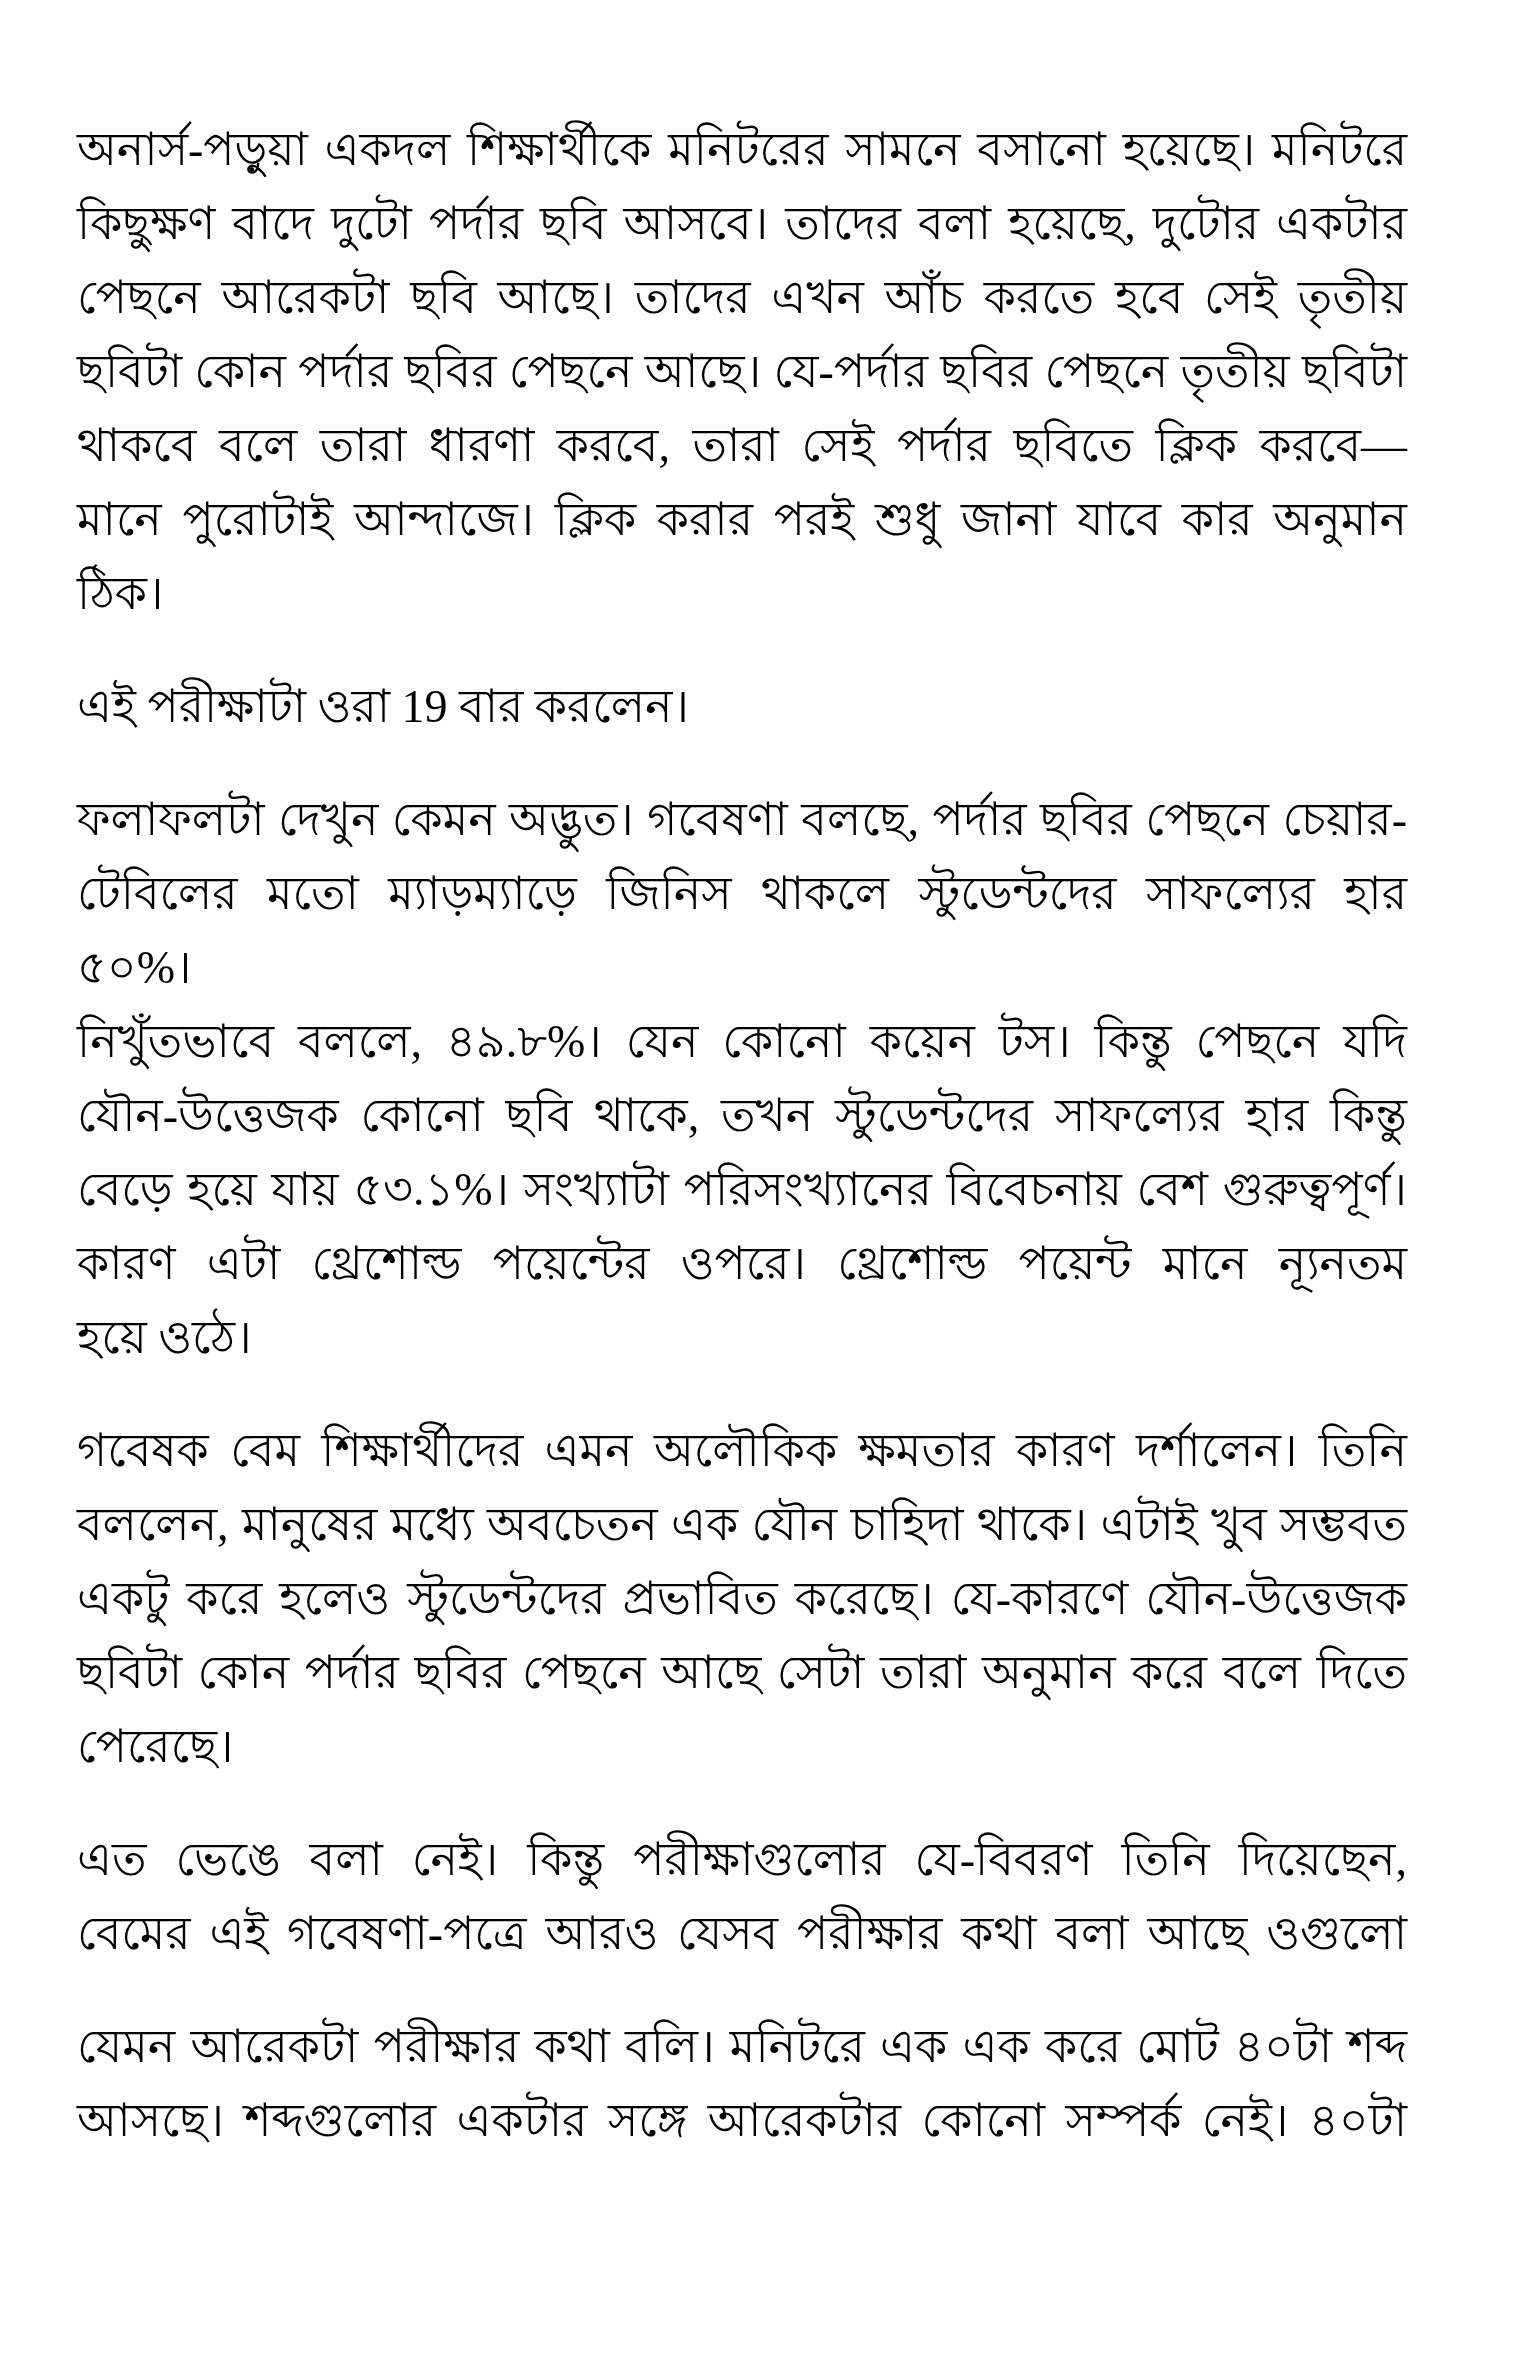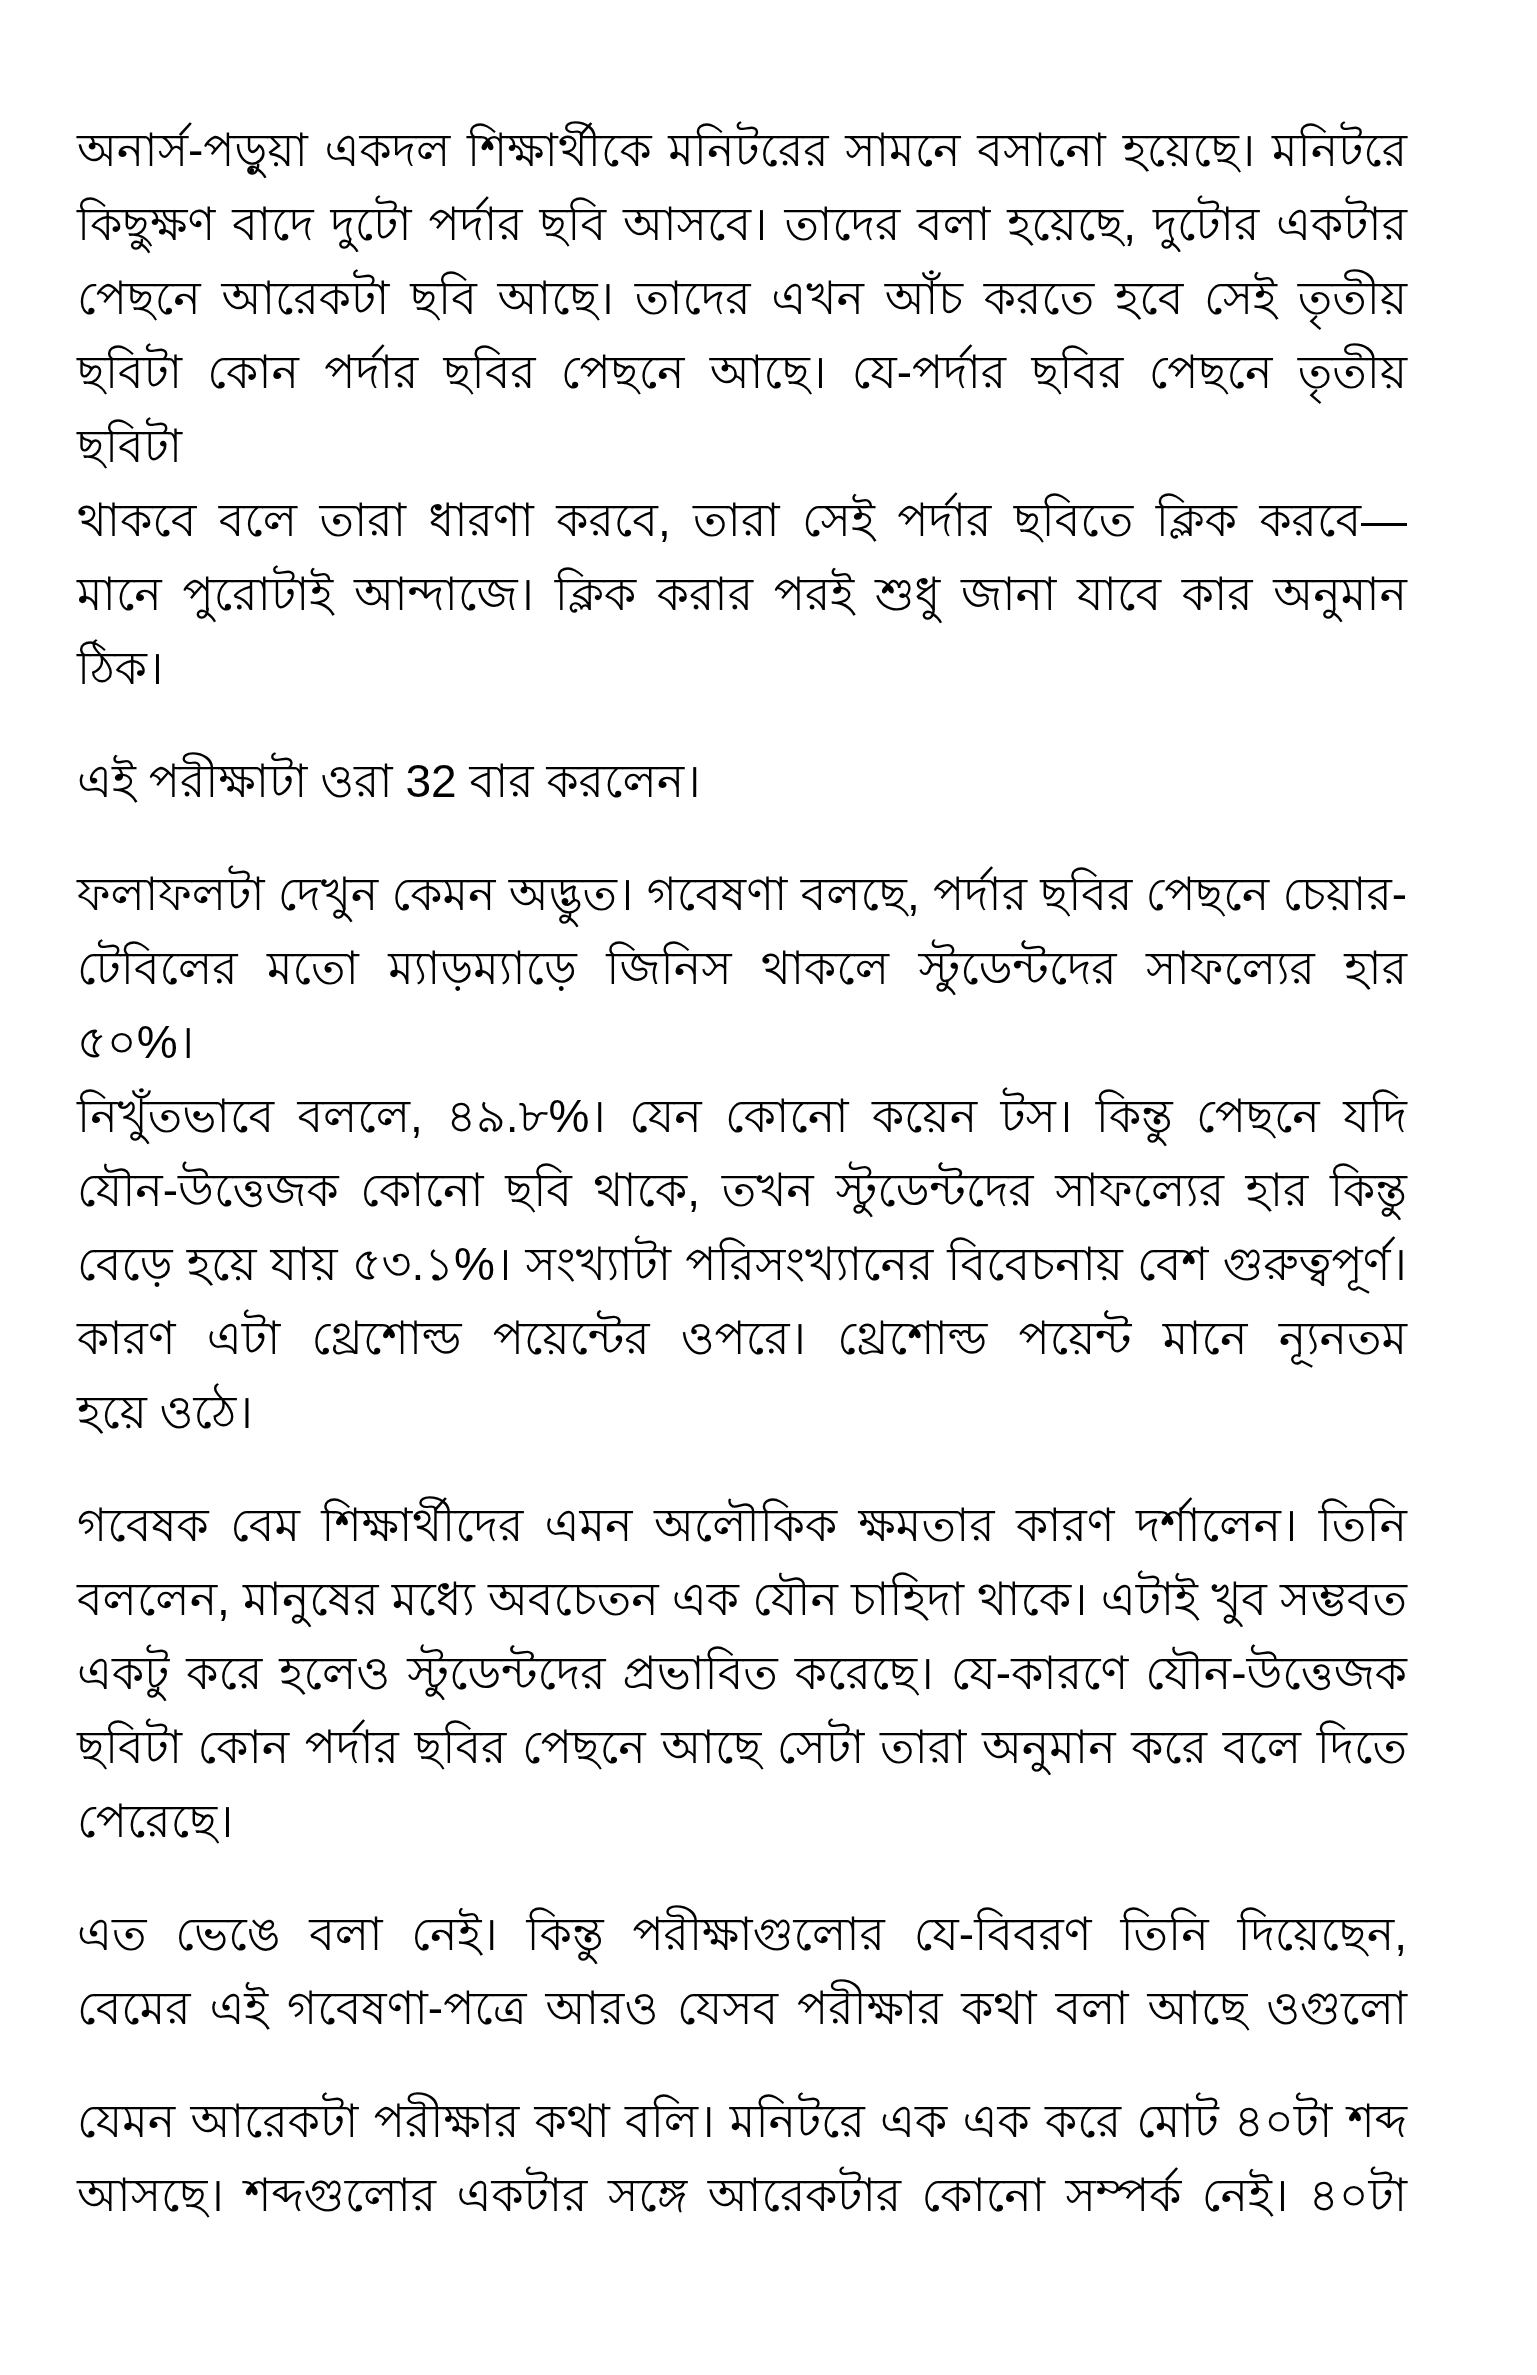--- a/index.html
+++ b/index.html
@@ -13,21 +13,21 @@
     width: 1537px;
     height: 2376px;
     background: #ffffff;
     padding: 113px 130px 0 77px;
     overflow: hidden;
   }
   .para {
     margin: 0 0 39px 0;
   }
   .line {
-    font-family: Liberation Sans, sans-serif;
+    font-family: Liberation Serif, serif;
     font-size: 46px;
     line-height: 74px;
     color: #000000;
     text-align: justify;
     text-align-last: justify;
     white-space: normal;
   }
   .line.para-end {
     text-align: left;
     text-align-last: left;
@@ -42,21 +42,21 @@
     <div class="line">অনার্স-পড়ুয়া একদল শিক্ষার্থীকে মনিটরের সামনে বসানো হয়েছে। মনিটরে</div>
     <div class="line">কিছুক্ষণ বাদে দুটো পর্দার ছবি আসবে। তাদের বলা হয়েছে, দুটোর একটার</div>
     <div class="line">পেছনে আরেকটা ছবি আছে। তাদের এখন আঁচ করতে হবে সেই তৃতীয়</div>
     <div class="line">ছবিটা কোন পর্দার ছবির পেছনে আছে। যে-পর্দার ছবির পেছনে তৃতীয় ছবিটা</div>
     <div class="line">থাকবে বলে তারা ধারণা করবে, তারা সেই পর্দার ছবিতে ক্লিক করবে—</div>
     <div class="line">মানে পুরোটাই আন্দাজে। ক্লিক করার পরই শুধু জানা যাবে কার অনুমান</div>
     <div class="line para-end">ঠিক।</div>
   </div>
 
   <div class="para">
-    <div class="line para-end">এই পরীক্ষাটা ওরা 32 বার করলেন।</div>
+    <div class="line para-end">এই পরীক্ষাটা ওরা 19 বার করলেন।</div>
   </div>
 
   <div class="para">
     <div class="line">ফলাফলটা দেখুন কেমন অদ্ভুত। গবেষণা বলছে, পর্দার ছবির পেছনে চেয়ার-</div>
     <div class="line">টেবিলের মতো ম্যাড়ম্যাড়ে জিনিস থাকলে স্টুডেন্টদের সাফল্যের হার ৫০%।</div>
     <div class="line">নিখুঁতভাবে বললে, ৪৯.৮%। যেন কোনো কয়েন টস। কিন্তু পেছনে যদি</div>
     <div class="line">যৌন-উত্তেজক কোনো ছবি থাকে, তখন স্টুডেন্টদের সাফল্যের হার কিন্তু</div>
     <div class="line">বেড়ে হয়ে যায় ৫৩.১%। সংখ্যাটা পরিসংখ্যানের বিবেচনায় বেশ গুরুত্বপূর্ণ।</div>
     <div class="line">কারণ এটা থ্রেশোল্ড পয়েন্টের ওপরে। থ্রেশোল্ড পয়েন্ট মানে ন্যূনতম</div>
     <div class="line para-end">হয়ে ওঠে।</div>

